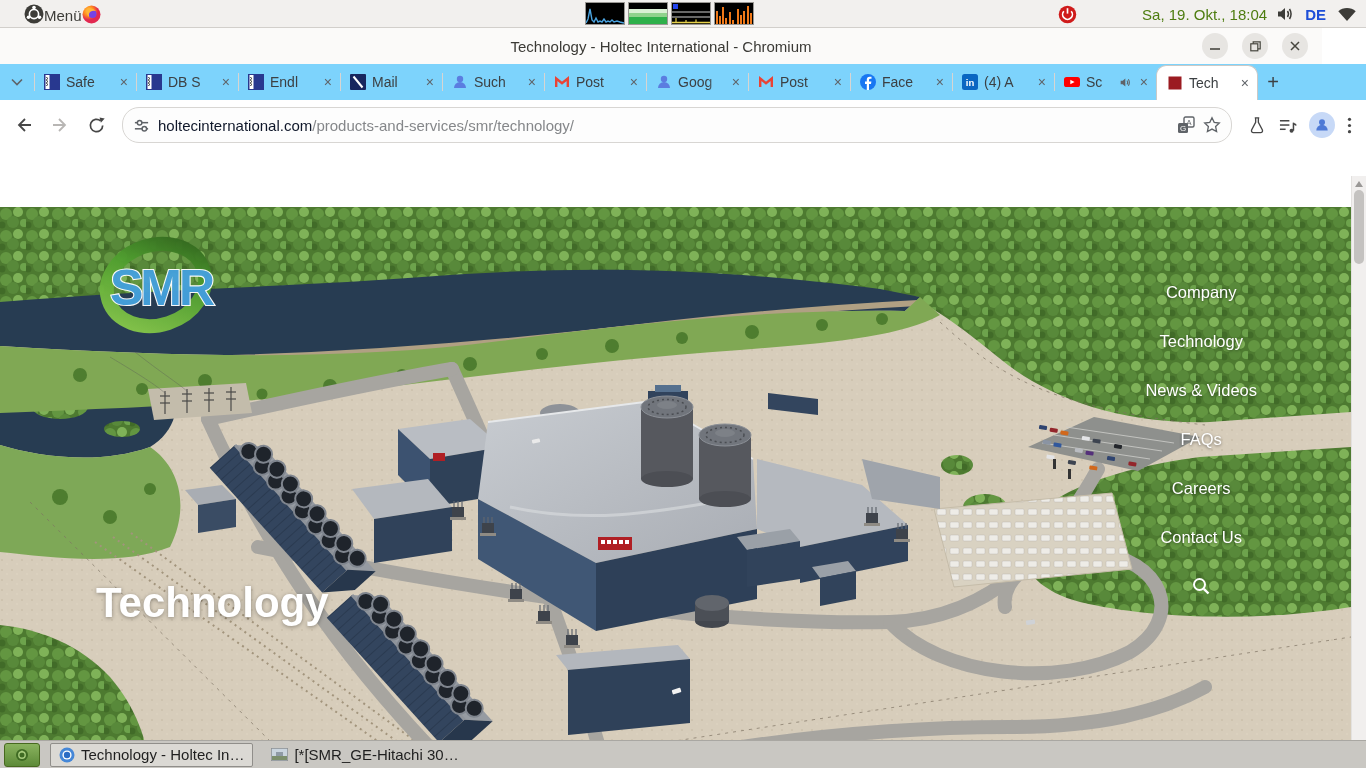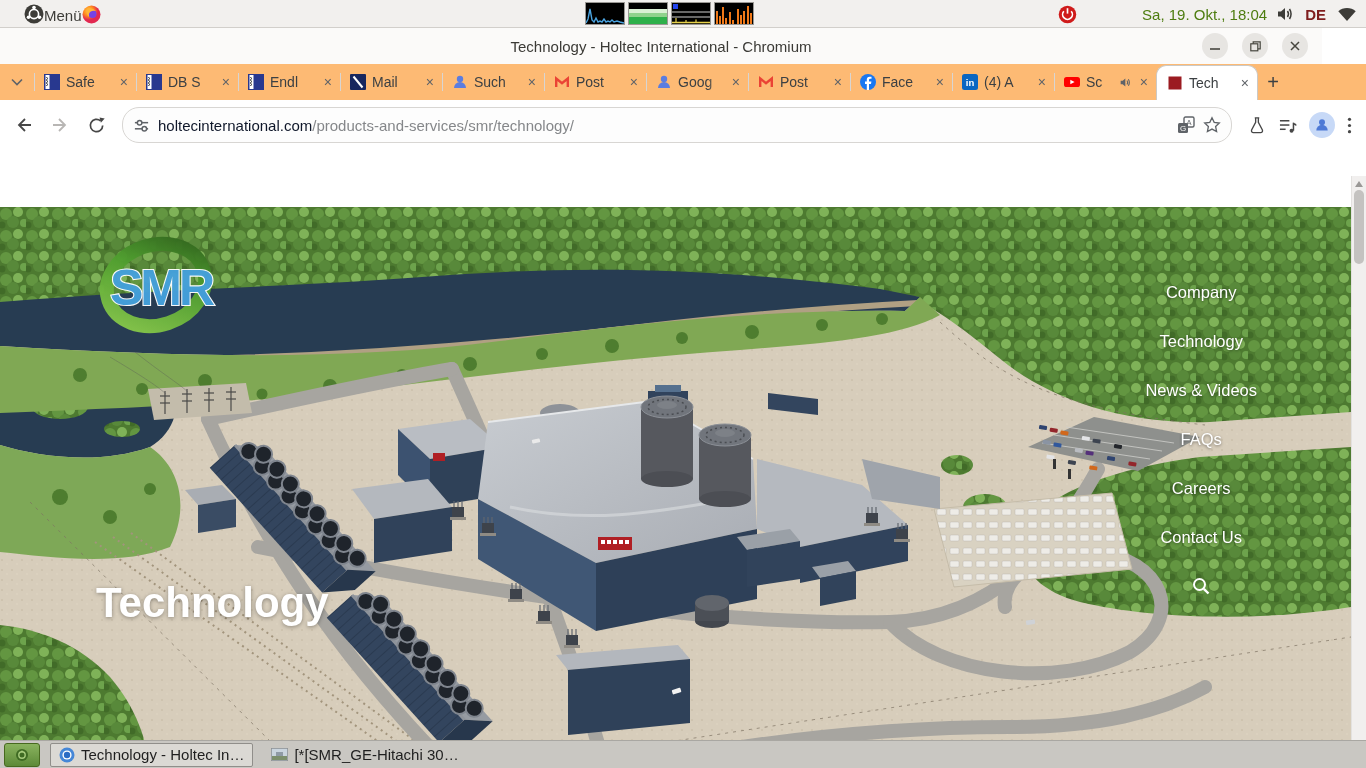--- a/index.html
+++ b/index.html
@@ -7,30 +7,30 @@
   #screen{position:relative;width:1366px;height:768px;background:#fff;}
 
   
   #panel{position:absolute;top:0;left:0;width:1366px;height:28px;background:#f2f0ee;
     border-bottom:1px solid #d2cfcb;display:flex;align-items:center;box-sizing:border-box;color:#3d3c38;font-size:15px;}
   .p-left{display:flex;align-items:flex-end;gap:0;padding-left:24px;}
   .p-mid{position:absolute;left:585px;top:2px;display:flex;gap:3px;}
   .mon{width:40px;height:23px;background:#000;border:1px solid #9a9894;box-sizing:border-box;}
   .p-right{position:absolute;right:8px;top:0;height:28px;display:flex;align-items:center;gap:10px;}
   .clock{color:#4d7c0f;}
-  .kbd{color:#7f1d1d;font-weight:bold;}
+  .kbd{color:#1d4ed8;font-weight:bold;}
 
   
   #titlebar{position:absolute;top:28px;left:0;width:1322px;height:36px;background:#fbfaf9;display:flex;align-items:center;}
   #titlebar .title{flex:1;text-align:center;font-size:15px;color:#3b3a36;}
   .winbtns{position:absolute;right:14px;top:5px;display:flex;gap:14px;}
   .winbtn{width:26px;height:26px;border-radius:50%;background:#e7e5e2;display:flex;align-items:center;justify-content:center;color:#47463f;font-size:13px;cursor:default;}
 
   
-  #tabstrip{position:absolute;top:64px;left:0;width:1366px;height:36px;background:#fdba74;display:flex;align-items:flex-end;}
+  #tabstrip{position:absolute;top:64px;left:0;width:1366px;height:36px;background:#7dd3fc;display:flex;align-items:flex-end;}
   .tab-search{width:34px;height:36px;display:flex;align-items:center;justify-content:center;color:#5f6368;}
   .tab{position:relative;width:102px;height:36px;box-sizing:border-box;display:flex;align-items:center;gap:6px;padding:0 6px 0 10px;font-size:14px;color:#3c4043;}
   .tab:not(.active)::before{content:"";position:absolute;left:0;top:9px;height:18px;width:1px;background:#d8d5d2;}
   .tab .lbl{flex:1;white-space:nowrap;overflow:hidden;
     -webkit-mask-image:linear-gradient(90deg,#000 65%,transparent 95%);mask-image:linear-gradient(90deg,#000 65%,transparent 95%);}
   .tab .cl{color:#5f6368;font-size:14px;line-height:14px;padding:0 2px;}
   .tab.active{background:#fff;border:1px solid #cbc9c6;border-bottom:none;border-radius:10px 10px 0 0;height:35px;}
   .tab.active::before{display:none;}
   .newtab{width:30px;height:36px;display:flex;align-items:center;justify-content:center;font-size:20px;color:#3c4043;}
 

